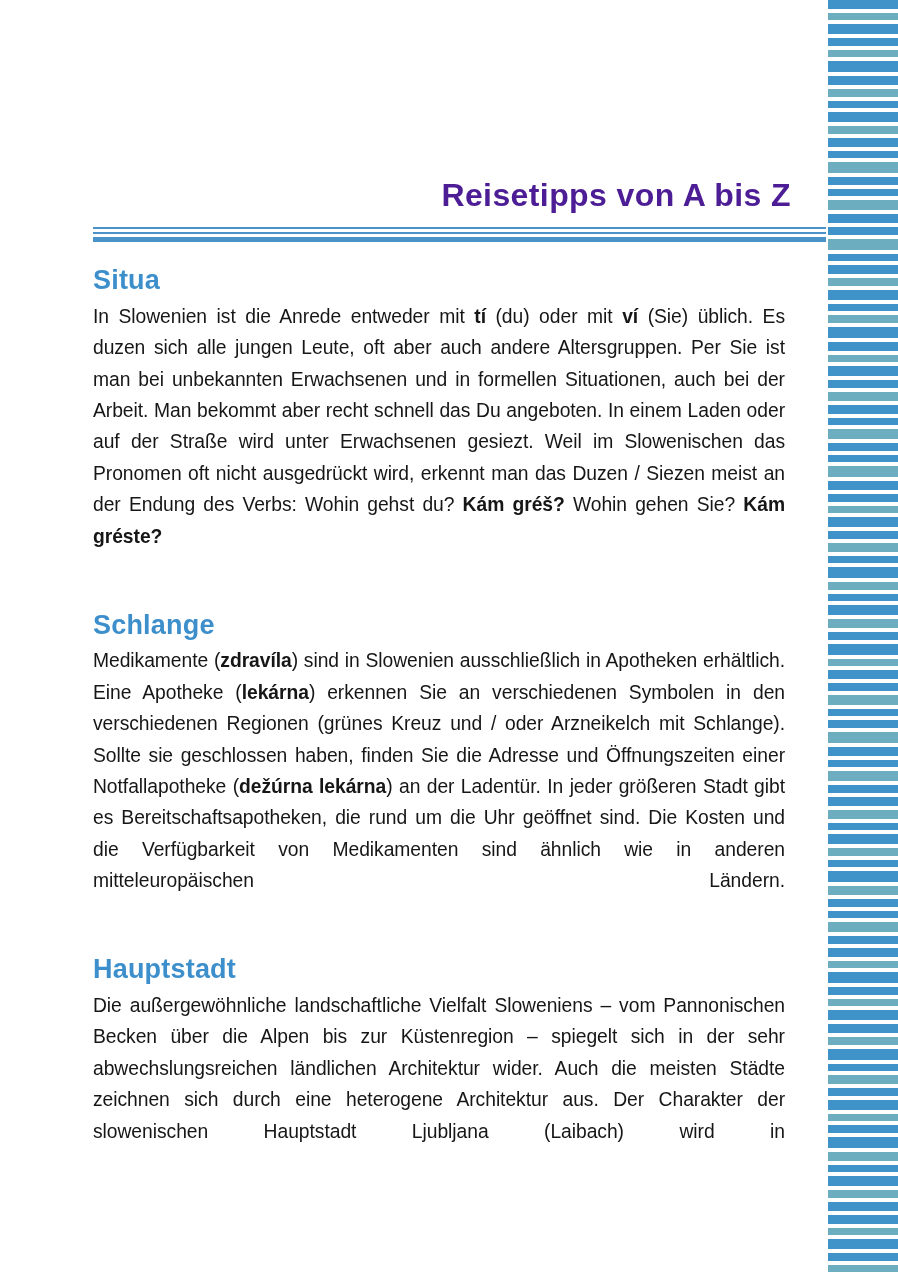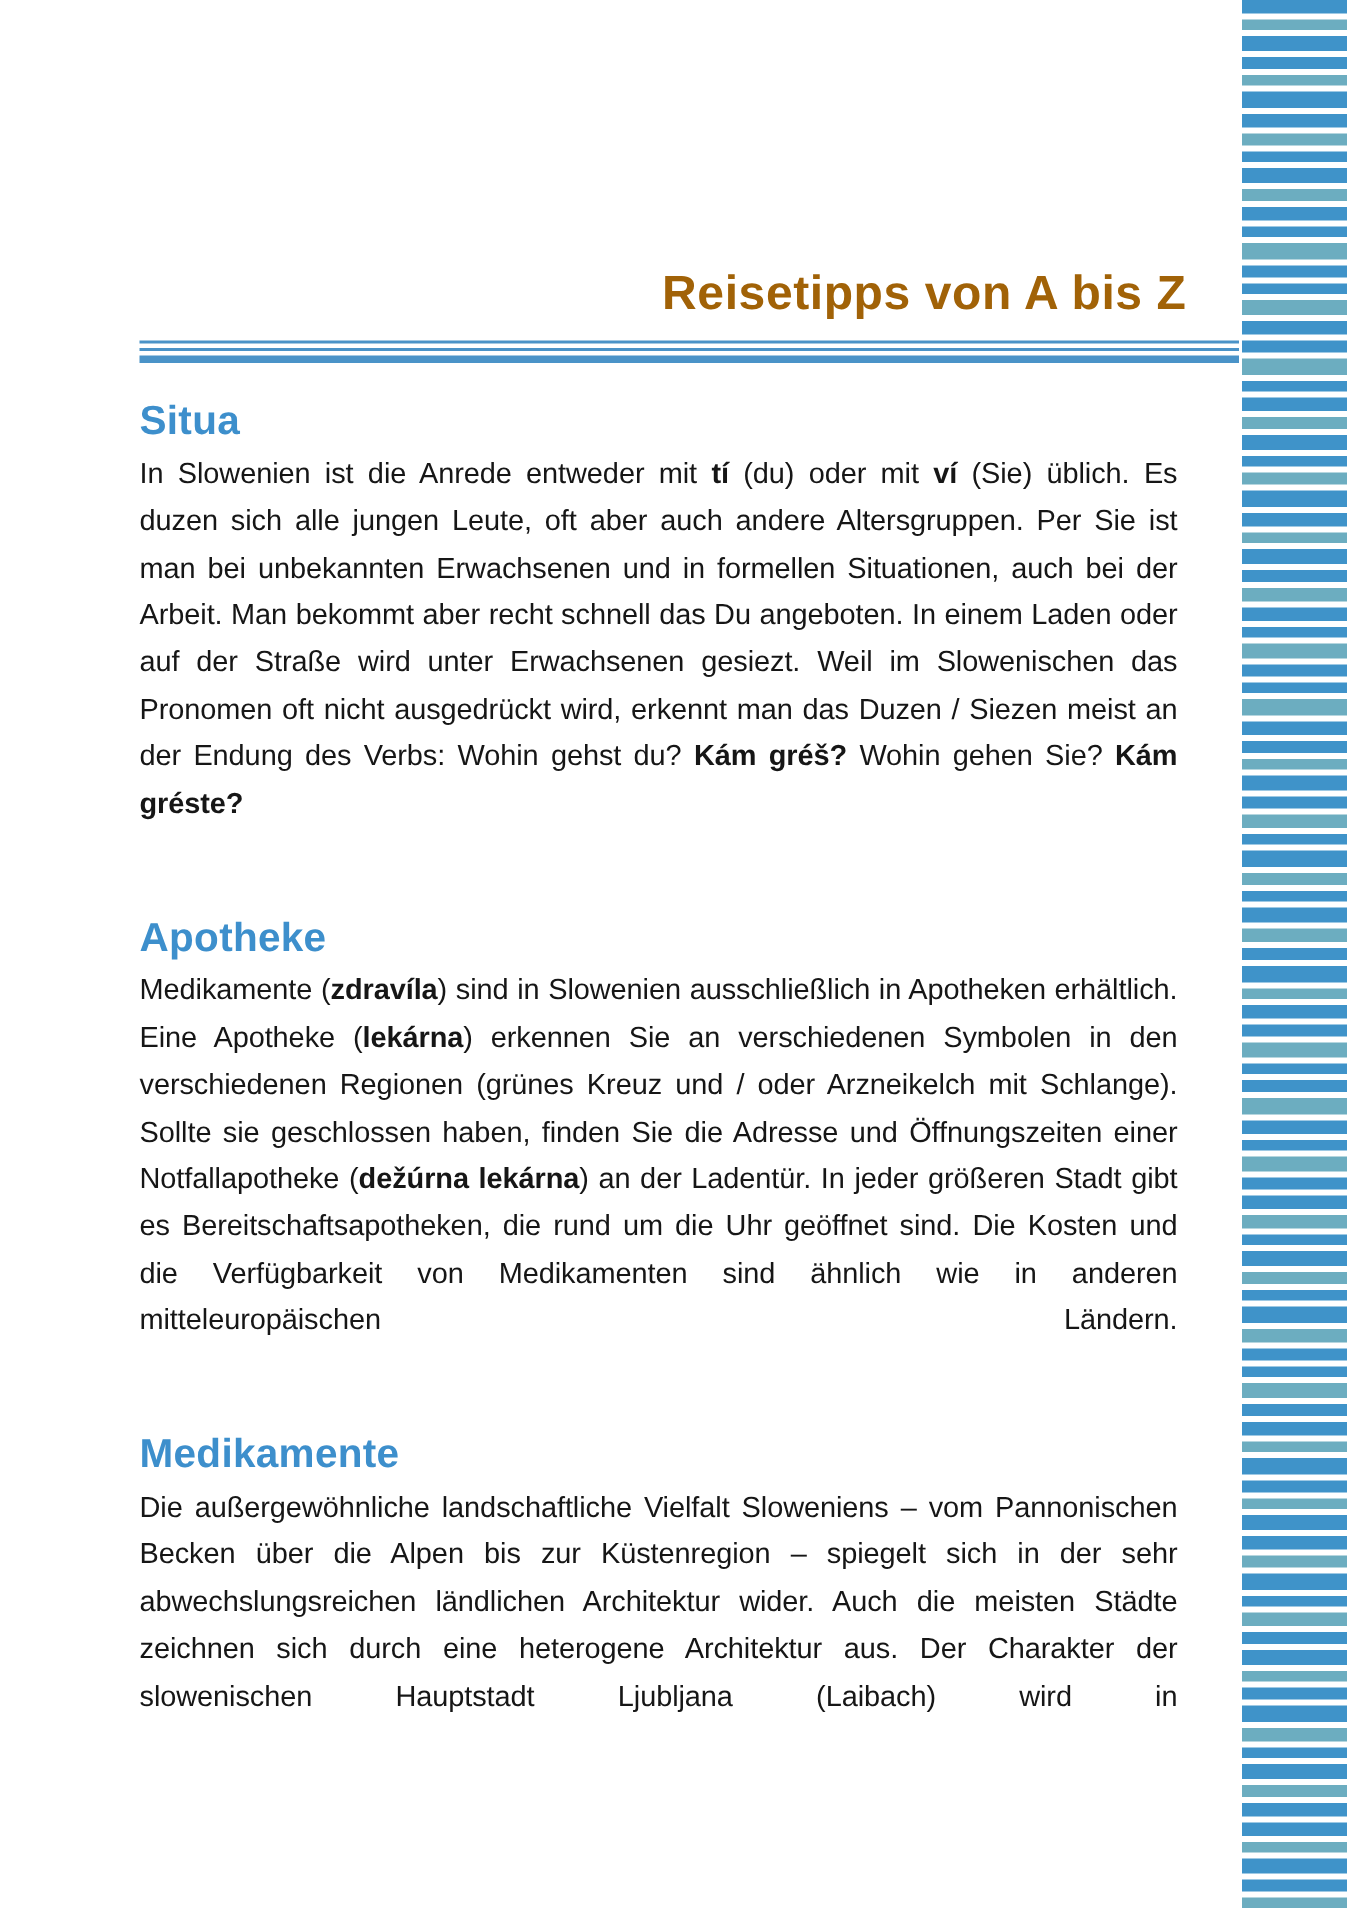--- a/index.html
+++ b/index.html
@@ -41,21 +41,21 @@
     padding: 0;
   }
 
   
   .running-head {
     position: absolute;
     left: 93px;
     top: 178px;
     width: 698px;
     text-align: right;
-    color: #a16207;
+    color: #4c1d95;
     font-size: 32px;
     font-weight: bold;
     letter-spacing: 0.4px;
     line-height: 1.1;
     white-space: nowrap;
   }
 
   .head-rules {
     position: absolute;
     left: 93px;
@@ -126,26 +126,26 @@
   </div>
 
   <div class="content">
 
     <div class="section">
       <h2 class="section-title">Situa</h2>
       <p class="body-text"><span>In Slowenien ist die Anrede entweder mit </span><b>tí</b><span> (du) oder mit </span><b>ví</b><span> (Sie) üblich. Es duzen sich alle jungen Leute, oft aber auch andere Altersgruppen. Per Sie ist man bei unbekannten Erwachsenen und in formellen Situa­tionen, auch bei der Arbeit. Man bekommt aber recht schnell das Du angeboten. In einem Laden oder auf der Straße wird unter Erwachsenen gesiezt. Weil im Slowenischen das Pronomen oft nicht ausgedrückt wird, erkennt man das Duzen / Siezen meist an der Endung des Verbs: Wohin gehst du? </span><b>Kám gréš?</b><span> Wohin gehen Sie? </span><b>Kám gréste?</b></p>
     </div>
 
     <div class="section">
-      <h2 class="section-title">Apotheke</h2>
+      <h2 class="section-title">Schlange</h2>
       <p class="body-text"><span>Medikamente (</span><b>zdravíla</b><span>) sind in Slowenien ausschließlich in Apotheken erhältlich. Eine Apotheke (</span><b>lekárna</b><span>) erkennen Sie an verschiedenen Symbolen in den verschiedenen Regionen (grünes Kreuz und / oder Arzneikelch mit Schlange). Sollte sie geschlossen haben, finden Sie die Adresse und Öffnungszeiten einer Notfallapotheke (</span><b>dežúrna lekárna</b><span>) an der Ladentür. In jeder größeren Stadt gibt es Bereitschaftsapotheken, die rund um die Uhr geöffnet sind. Die Kosten und die Verfügbarkeit von Medikamenten sind ähnlich wie in anderen mitteleuropäischen Ländern.</span></p>
     </div>
 
     <div class="section">
-      <h2 class="section-title">Medikamente</h2>
+      <h2 class="section-title">Hauptstadt</h2>
       <p class="body-text"><span>Die außergewöhnliche landschaftliche Vielfalt Sloweniens – vom Pan­nonischen Becken über die Alpen bis zur Küstenregion – spiegelt sich in der sehr abwechslungsreichen ländlichen Architektur wider. Auch die meisten Städte zeichnen sich durch eine heterogene Architektur aus. Der Charakter der slowenischen Hauptstadt  Ljubljana (Laibach) wird in</span></p>
     </div>
 
   </div>
 </div>
 
 <div class="stripe-band">
     <span class="stripe" style="height: 9px; background: rgb(63, 147, 201); margin-bottom: 4px;"></span>
     <span class="stripe" style="height: 7px; background: rgb(108, 173, 192); margin-bottom: 4px;"></span>
     <span class="stripe" style="height: 10px; background: rgb(63, 147, 201); margin-bottom: 4px;"></span>

